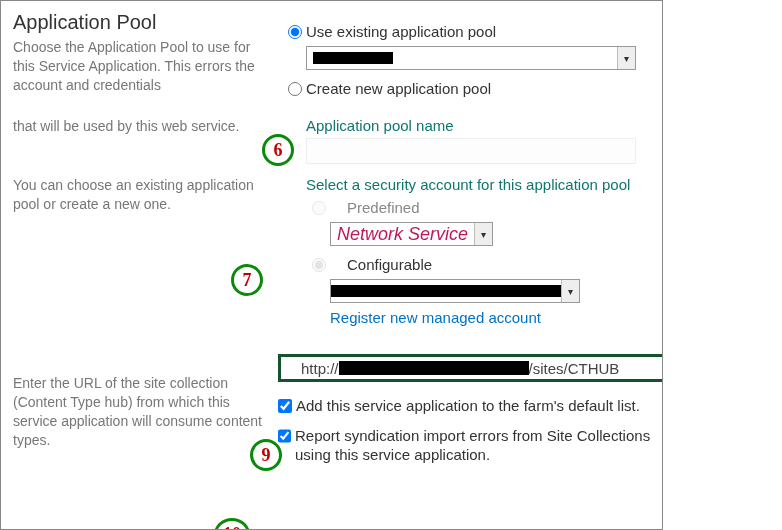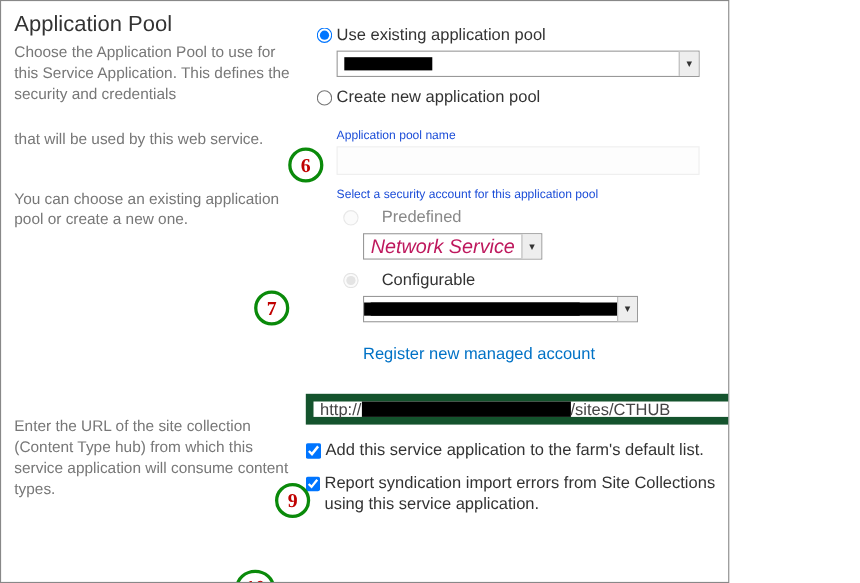--- a/index.html
+++ b/index.html
@@ -90,38 +90,38 @@
     color: #333;
   }
   .redacted {
     display: inline-block;
     background: #000;
     height: 12px;
   }
   .redacted-short { width: 80px; }
   .redacted-long { width: 190px; }
   .field-label {
-    font-size: 11px;
-    color: #1d4ed8;
+    font-size: 15px;
+    color: #0f766e;
     margin-bottom: 4px;
   }
   .text-input {
     width: 330px;
     height: 26px;
     border: 1px solid #eee;
     background: #fdfdfd;
     padding: 0 6px;
     font-size: 14px;
   }
   .text-input-url {
     width: 400px;
     height: 28px;
-    border: 7px solid #14532d;
+    border: 3px solid #14532d;
     background: #fff;
-    padding: 0 6px;
+    padding: 0 20px;
     font-size: 15px;
     display: flex;
     align-items: center;
     position: relative;
   }
   .link {
     color: #0072c6;
     font-size: 15px;
   }
   .annotation {
@@ -155,21 +155,21 @@
   }
 </style>
 </head>
 <body>
 
 <div class="container">
 
   <div class="row">
     <div class="left-col">
       <div class="section-title">Application Pool</div>
-      <div class="help-text">Choose the Application Pool to use for this Service Application.  This defines the security and credentials</div>
+      <div class="help-text">Choose the Application Pool to use for this Service Application.  This errors the account and credentials</div>
     </div>
     <div class="right-col">
       <div class="radio-row">
         <input type="radio" checked="" style="">
         <span class="radio-label">Use existing application pool</span>
       </div>
       <div class="indent-1" style="margin-top:4px;">
         <div class="dropdown" style="width:330px;">
           <div class="dropdown-value" style="flex:1; display:flex; align-items:center;">
             <span class="redacted redacted-short"></span>
@@ -218,21 +218,21 @@
           <span class="radio-label">Configurable</span>
         </div>
         <div class="indent-1" style="margin-left:24px; margin-top:2px;">
           <div class="dropdown" style="width:250px;">
             <div class="dropdown-value" style="flex:1; display:flex; align-items:center; background:#000;">
               <span class="redacted redacted-long"></span>
             </div>
             <div class="dropdown-arrow">▾</div>
           </div>
         </div>
-        <div class="indent-1" style="margin-left:24px; margin-top:20px;">
+        <div class="indent-1" style="margin-left:24px; margin-top:6px;">
           <span class="link">Register new managed account</span>
         </div>
       </div>
     </div>
   </div>
 
   <div class="row" style="margin-top:28px;">
     <div class="left-col">
       <div class="help-text" style="margin-top:20px;">Enter the URL of the site collection (Content Type hub) from which this service application will consume content types.</div>
     </div>

